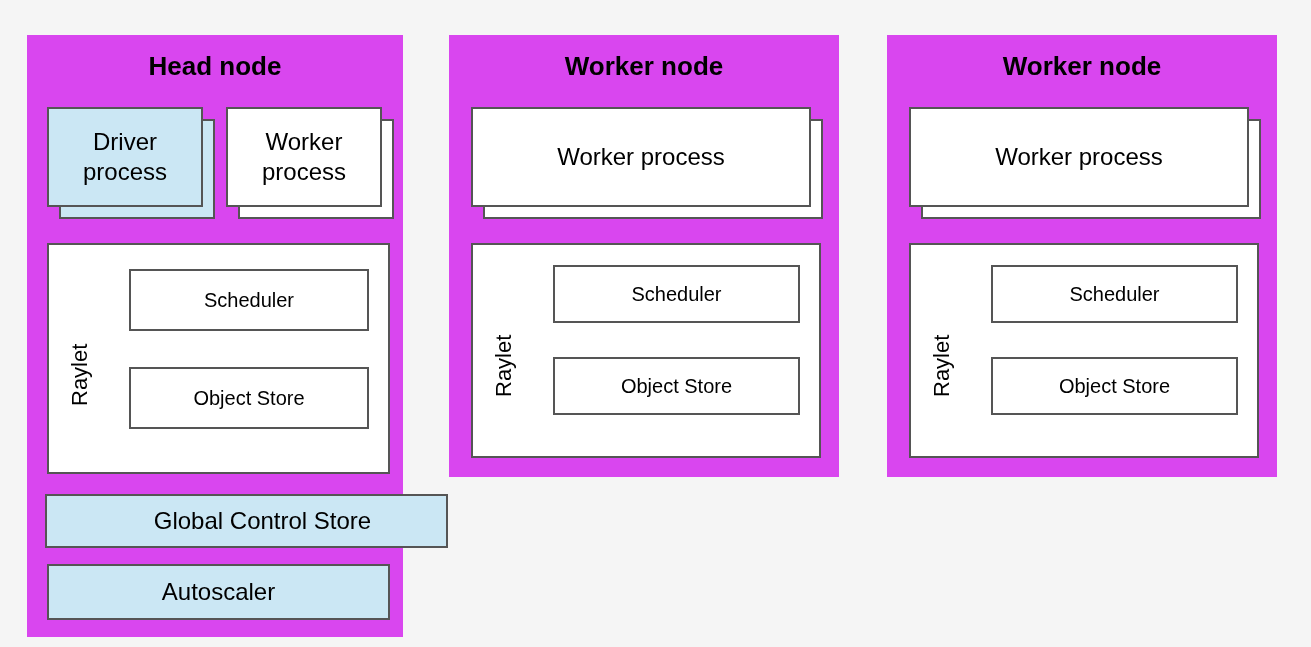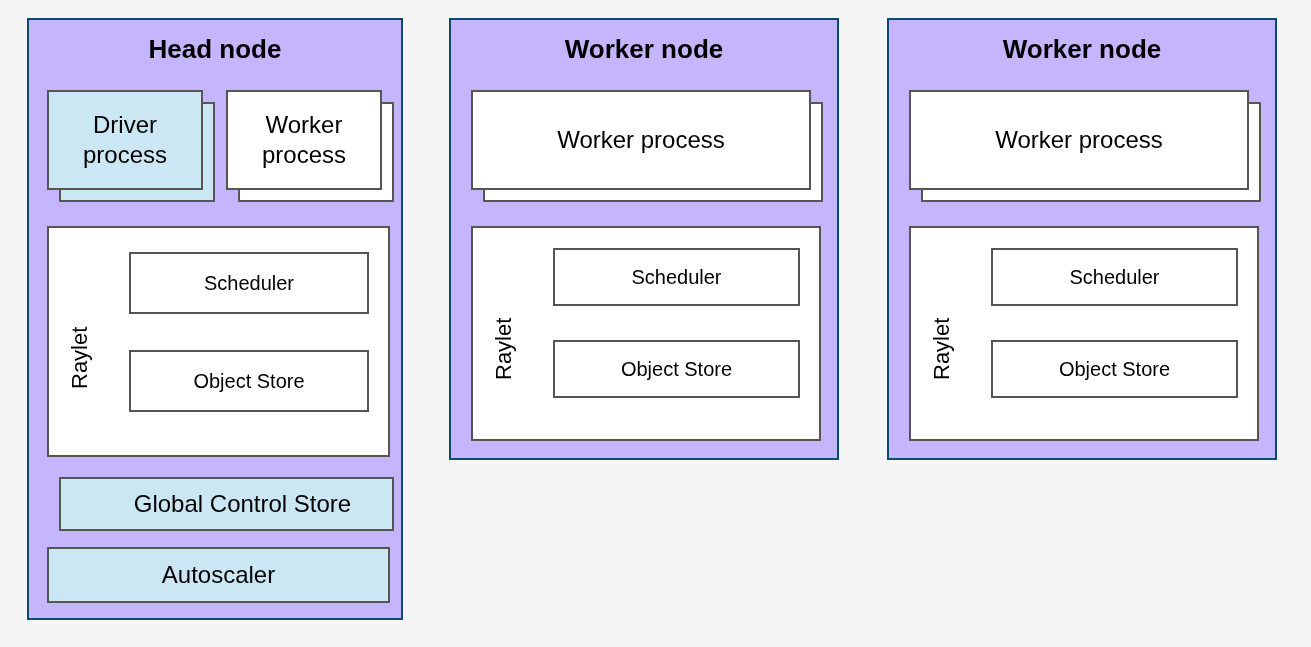--- a/index.html
+++ b/index.html
@@ -10,22 +10,23 @@
       font-family: Arial, Helvetica, sans-serif;
       color: #000;
     }
     .canvas {
       position: relative;
       width: 1311px;
       height: 647px;
     }
     .node {
       position: absolute;
-      background: #c4b5fd;
-      border: 2px solid #0c4a6e;
+      background: #d946ef;
+      border: 2px solid #d946ef;
+      margin-top: 17px;
     }
     .node-title {
       text-align: center;
       font-weight: 700;
       font-size: 26px;
       padding-top: 14px;
     }
     
     .stack {
       position: absolute;
@@ -91,21 +92,21 @@
       <div class="stack-back" style="left:12px; top:12px; width:156px; height:100px;"></div>
       <div class="stack-front" style="left:0; top:0; width:156px; height:100px;">Worker process</div>
     </div>
 
     <div class="box" style="left:18px; top:206px; width:343px; height:231px;">
       <div class="vlabel" style="left:18px; top:161px; transform: rotate(-90deg);">Raylet</div>
       <div class="inner" style="left:80px; top:24px; width:240px; height:62px;">Scheduler</div>
       <div class="inner" style="left:80px; top:122px; width:240px; height:62px;">Object Store</div>
     </div>
 
-    <div class="box blue label" style="left:30px; top:457px; width:335px; height:54px;padding-left:32px;">Global Control Store</div>
+    <div class="box blue label" style="left:16px; top:457px; width:403px; height:54px;padding-left:32px;">Global Control Store</div>
 
     <div class="box blue label" style="left:18px; top:527px; width:343px; height:56px;">Autoscaler</div>
   </div>
 
   <div class="node" style="left:449px; top:18px; width:390px; height:442px;">
     <div class="node-title">Worker node</div>
 
     <div class="stack" style="left:20px; top:70px; width:360px; height:112px;">
       <div class="stack-back" style="left:12px; top:12px; width:340px; height:100px;"></div>
       <div class="stack-front" style="left:0; top:0; width:340px; height:100px;">Worker process</div>

